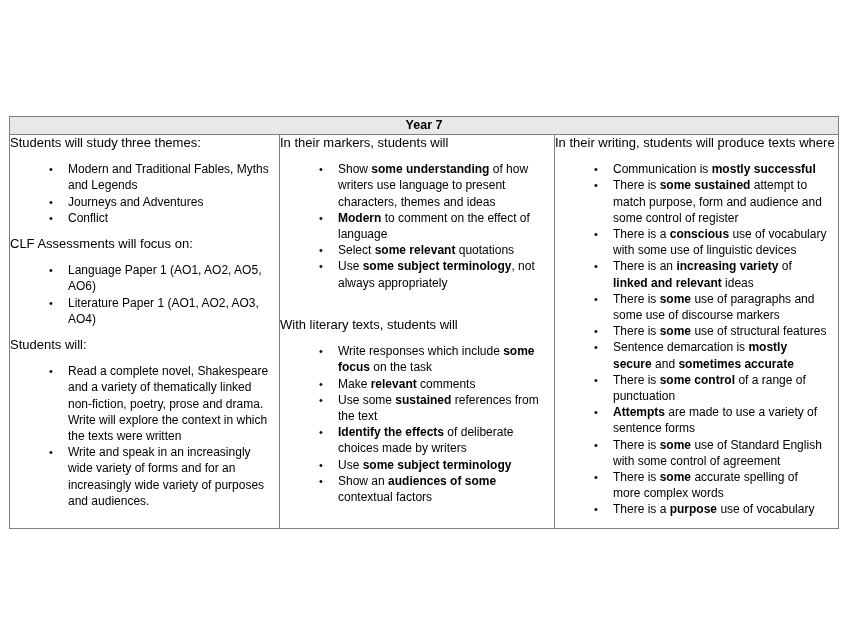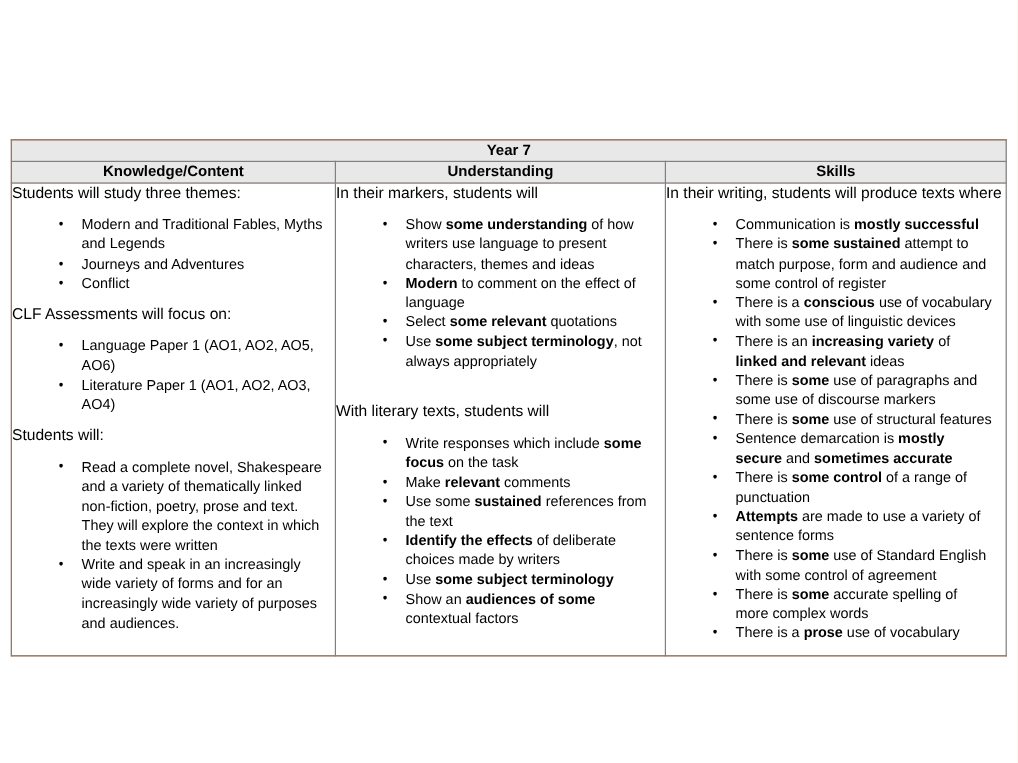--- a/index.html
+++ b/index.html
@@ -22,21 +22,21 @@
     background: #ffffff;
   }
 
   .curriculum-table {
     position: absolute;
     left: 9px;
     top: 116px;
     width: 829px;
     border-collapse: collapse;
     table-layout: fixed;
-    background: #f97316;
+    background: #000000;
   }
 
   .curriculum-table td,
   .curriculum-table th {
     border: 1px solid #808080;
     padding: 0;
     vertical-align: top;
   }
 
   .year-header-cell {
@@ -117,41 +117,36 @@
     <colgroup>
       <col class="c1">
       <col class="c2">
       <col class="c3">
     </colgroup>
     <tbody>
       <tr>
         <td class="year-header-cell" colspan="3">Year 7</td>
       </tr>
       <tr>
-        <td class="col-header-cell">Knowledge/Content</td>
-        <td class="col-header-cell">Understanding</td>
-        <td class="col-header-cell">Skills</td>
-      </tr>
-      <tr>
 
         <td class="body-cell">
           <p class="lead-line">Students will study three themes:</p>
           <ul class="bullets">
               <li>Modern and Traditional Fables, Myths and Legends</li>
               <li>Journeys and Adventures</li>
               <li>Conflict</li>
             </ul>
           <p class="lead-line">CLF Assessments will focus on:</p>
           <ul class="bullets">
               <li>Language Paper 1 (AO1, AO2, AO5, AO6)</li>
               <li>Literature Paper 1 (AO1, AO2, AO3, AO4)</li>
             </ul>
           <p class="lead-line">Students will:</p>
           <ul class="bullets">
-              <li>Read a complete novel, Shakespeare and a variety of thematically linked non-fiction, poetry, prose and text. They will explore the context in which the texts were written</li>
+              <li>Read a complete novel, Shakespeare and a variety of thematically linked non-fiction, poetry, prose and drama. Write will explore the context in which the texts were written</li>
               <li>Write and speak in an increasingly wide variety of forms and for an increasingly wide variety of purposes and audiences.</li>
             </ul>
         </td>
 
         <td class="body-cell">
           <p class="lead-line">In their markers, students will</p>
           <ul class="bullets">
               <li>Show <b>some understanding</b> of how writers use language to present characters, themes and ideas</li>
               <li><b>Modern</b> to comment on the effect of language</li>
               <li>Select <b>some relevant</b> quotations</li>
@@ -176,21 +171,21 @@
               <li>There is <b>some sustained</b> attempt to match purpose, form and audience and some control of register</li>
               <li>There is a <b>conscious</b> use of vocabulary with some use of linguistic devices</li>
               <li>There is an <b>increasing variety</b> of <b>linked and relevant</b> ideas</li>
               <li>There is <b>some</b> use of paragraphs and some use of discourse markers</li>
               <li>There is <b>some</b> use of structural features</li>
               <li>Sentence demarcation is <b>mostly secure</b> and <b>sometimes accurate</b></li>
               <li>There is <b>some control</b> of a range of punctuation</li>
               <li><b>Attempts</b> are made to use a variety of sentence forms</li>
               <li>There is <b>some</b> use of Standard English with some control of agreement</li>
               <li>There is <b>some</b> accurate spelling of more complex words</li>
-              <li>There is a <b>prose</b> use of vocabulary</li>
+              <li>There is a <b>purpose</b> use of vocabulary</li>
             </ul>
         </td>
 
       </tr>
     </tbody>
   </table>
 
 </div>
 
 </body></html>

